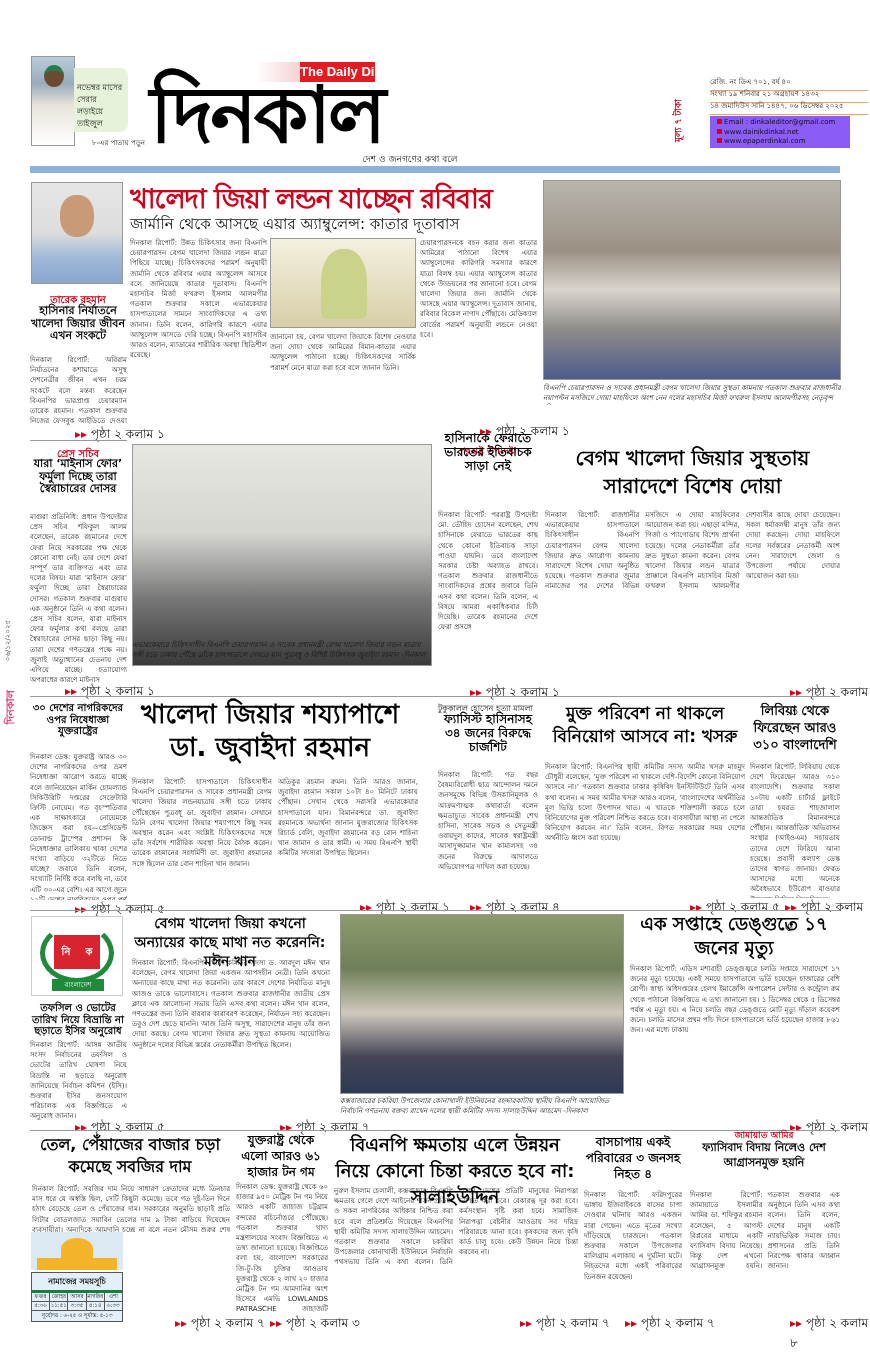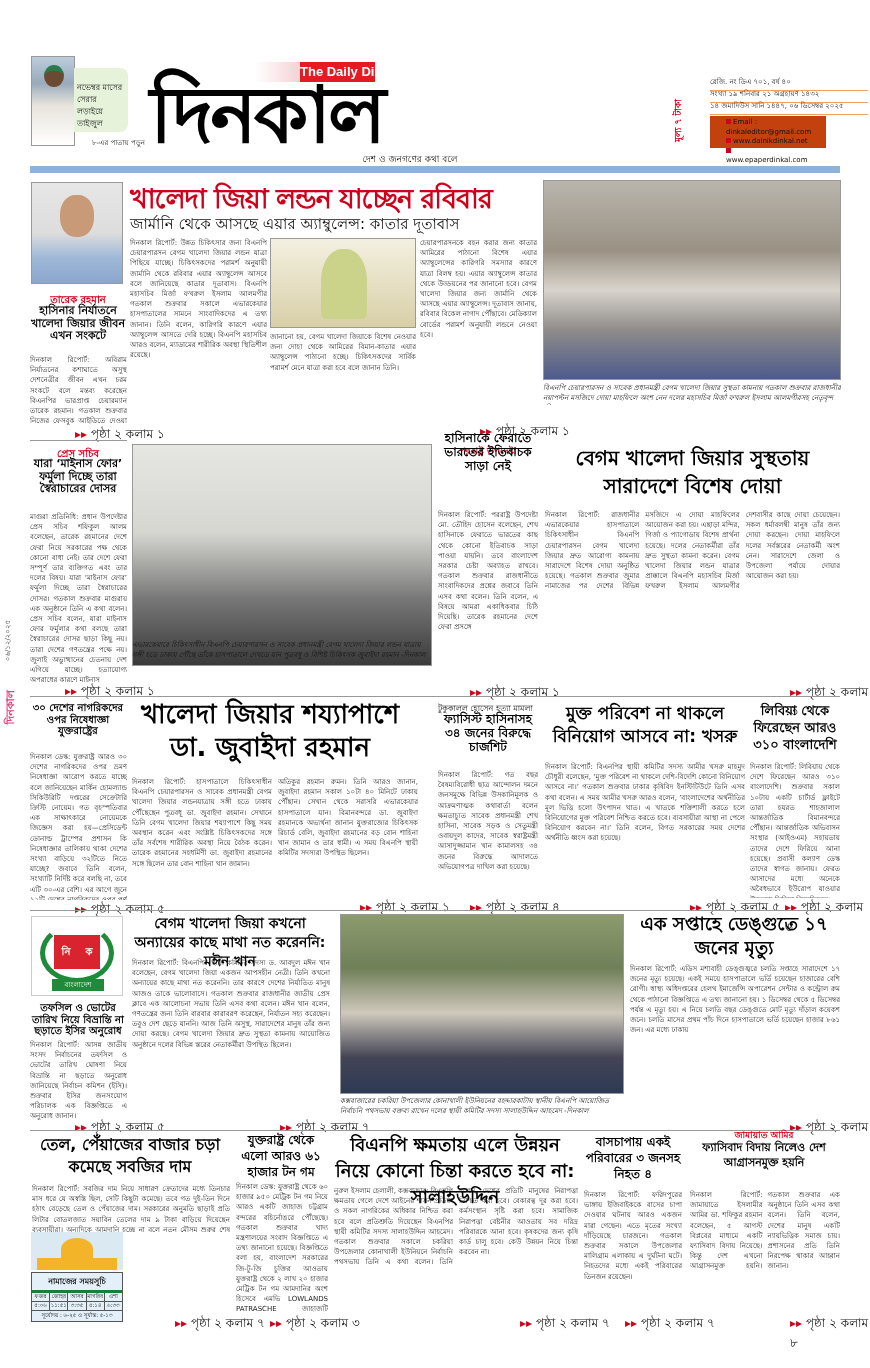--- a/index.html
+++ b/index.html
@@ -30,21 +30,21 @@
 <div class="abs" style="left:255px;top:62px;width:120px;height:20px;background:linear-gradient(90deg,#fff,#f3c3c6 50%,#e31b23);"></div>
 <div class="abs" style="left:375px;top:62px;width:0;height:0"></div>
 <div class="abs" style="left: 300px; top: 62px; width: 75px; height: 20px; background: rgb(227, 27, 35); color: rgb(255, 255, 255); font-family: &quot;Liberation Sans&quot;, sans-serif; font-weight: bold; font-size: 13px; line-height: 20px; text-align: right; padding-right: 4px; white-space: nowrap; overflow: visible; direction: ltr;">The Daily Dinkal</div>
 <div class="abs" style="left:150px;top:70px;width:225px;height:90px;font-size:78px;font-weight:900;line-height:90px;color:#000;text-align:center;letter-spacing:-3px;font-family:'DejaVu Sans',sans-serif">দিনকাল</div>
 <div class="abs" style="left:320px;top:152px;width:180px;font-size:9px;color:#111;text-align:center">দেশ ও জনগণের কথা বলে</div>
 
 <div class="abs" style="left:670px;top:82px;font-size:9px;color:#d0021b;font-weight:bold;writing-mode:vertical-rl;transform:rotate(180deg);height:60px">মূল্য ৭ টাকা</div>
 <div class="abs" style="left:710px;top:76px;width:158px;font-size:7px;border-bottom:1px solid #f0a060;padding-bottom:2px">রেজি. নং ডিএ ৭০১, বর্ষ ৪০</div>
 <div class="abs" style="left:710px;top:88px;width:158px;font-size:7px;border-bottom:1px solid #f0a060;padding-bottom:2px">সংখ্যা ১৯ শনিবার ২১ অগ্রহায়ণ ১৪৩২</div>
 <div class="abs" style="left:710px;top:100px;width:158px;font-size:7px;border-bottom:1px solid #f0a060;padding-bottom:2px">১৪ জমাদিউস সানি ১৪৪৭, ০৬ ডিসেম্বর ২০২৫</div>
-<div class="abs" style="left:710px;top:116px;width:116px;height:32px;background:#c2410c;padding:2px 16px">
+<div class="abs" style="left:710px;top:116px;width:140px;height:32px;background:#8b5cf6;padding:2px 7px">
   <div style="font-size:7px;line-height:9.5px"><span style="display:inline-block;width:5px;height:5px;background:#d0021b;margin-right:2px"></span><span>Email : dinkaleditor@gmail.com</span></div>
   <div style="font-size:7px;line-height:9.5px"><span style="display:inline-block;width:5px;height:5px;background:#d0021b;margin-right:2px"></span><span>www.dainikdinkal.net</span></div>
   <div style="font-size:7px;line-height:9.5px"><span style="display:inline-block;width:5px;height:5px;background:#d0021b;margin-right:2px"></span><span>www.epaperdinkal.com</span></div>
 </div>
 <div class="abs rule" style="left:30px;top:166px;width:810px;height:7px"></div>
 
 <div class="abs" style="left:2px;top:620px;font-size:7px;writing-mode:vertical-rl;transform:rotate(180deg);color:#333">০৬/১২/২০২৫</div>
 <div class="abs" style="left:2px;top:690px;font-size:11px;font-weight:bold;color:#e0457b;writing-mode:vertical-rl;transform:rotate(180deg)">দিনকাল</div>
 
 <div class="abs photo" style="left:31px;top:182px;width:92px;height:102px;background:linear-gradient(180deg,#e6e6e6 0%,#ddd 50%,#9fb8d8 75%,#8aa6cc 100%)">
@@ -123,21 +123,21 @@
 </div>
 <div class="abs h" style="left:28px;top:1002px;width:100px;font-size:10px">তফসিল ও ভোটের তারিখ নিয়ে বিভ্রান্তি না ছড়াতে ইসির অনুরোধ</div>
 <div class="abs body-text" style="left:30px;top:1040px;width:97px;height:80px">দিনকাল রিপোর্ট: আসন্ন জাতীয় সংসদ নির্বাচনের তফসিল ও ভোটের তারিখ ঘোষণা নিয়ে বিভ্রান্তি না ছড়াতে অনুরোধ জানিয়েছে নির্বাচন কমিশন (ইসি)। শুক্রবার ইসির জনসংযোগ পরিচালক এক বিজ্ঞপ্তিতে এ অনুরোধ জানান।</div>
 <div class="abs more" style="left:75px;top:1118px"><span class="arr">▸▸ </span><span>পৃষ্ঠা ২ কলাম ৫</span></div>
 
 <div class="abs h" style="left:130px;top:914px;width:200px;font-size:14px;line-height:19px">বেগম খালেদা জিয়া কখনো অন্যায়ের কাছে মাথা নত করেননি: মঈন খান</div>
 <div class="abs body-text" style="left:132px;top:958px;width:198px;height:160px">দিনকাল রিপোর্ট: বিএনপির স্থায়ী কমিটির সদস্য ড. আবদুল মঈন খান বলেছেন, বেগম খালেদা জিয়া একজন আপসহীন নেত্রী। তিনি কখনো অন্যায়ের কাছে মাথা নত করেননি। তার কারণে দেশের নির্যাতিত মানুষ আজও তাকে ভালোবাসে। গতকাল শুক্রবার রাজধানীর জাতীয় প্রেস ক্লাবে এক আলোচনা সভায় তিনি এসব কথা বলেন। মঈন খান বলেন, গণতন্ত্রের জন্য তিনি বারবার কারাবরণ করেছেন, নির্যাতন সহ্য করেছেন। তবুও দেশ ছেড়ে যাননি। আজ তিনি অসুস্থ, সারাদেশের মানুষ তাঁর জন্য দোয়া করছে। বেগম খালেদা জিয়ার দ্রুত সুস্থতা কামনায় আয়োজিত অনুষ্ঠানে দলের বিভিন্ন স্তরের নেতাকর্মীরা উপস্থিত ছিলেন।</div>
 <div class="abs more" style="left:280px;top:1118px"><span class="arr">▸▸ </span><span>পৃষ্ঠা ২ কলাম ৭</span></div>
 
 <div class="abs photo" style="left:340px;top:914px;width:284px;height:180px;background:linear-gradient(180deg,#8d9a6e 0%,#6f7f58 30%,#cfc9bd 55%,#445 80%,#2d3a55 100%)"></div>
-<div class="abs caption" style="left:340px;top:1096px;width:284px;height:22px"><span>কক্সবাজারের চকরিয়া উপজেলার কোনাখালী ইউনিয়নের বহদ্দারকাটায় স্থানীয় বিএনপি আয়োজিত নির্বাচনি পথসভায় বক্তব্য রাখেন দলের স্থায়ী কমিটির সদস্য সালাহউদ্দিন আহমেদ</span> <span>-দিনকাল</span></div>
+<div class="abs caption" style="left:340px;top:1096px;width:284px;height:22px"><span>কক্সবাজারের চকরিয়া উপজেলার কোনাখালী ইউনিয়নের বহদ্দারকাটায় স্থানীয় বিএনপি আয়োজিত নির্বাচনি গণতনায় বক্তব্য রাখেন দলের স্থায়ী কমিটির সদস্য সালাহউদ্দিন আহমেদ</span> <span>-দিনকাল</span></div>
 
 <div class="abs h" style="left:628px;top:912px;width:212px;font-size:18px;line-height:24px">এক সপ্তাহে ডেঙ্গুতে ১৭ জনের মৃত্যু</div>
 <div class="abs body-text" style="left:630px;top:964px;width:210px;height:154px">দিনকাল রিপোর্ট: এডিস মশাবাহী ডেঙ্গুজ্বরে চলতি সপ্তাহে সারাদেশে ১৭ জনের মৃত্যু হয়েছে। একই সময়ে হাসপাতালে ভর্তি হয়েছেন হাজারের বেশি রোগী। স্বাস্থ্য অধিদপ্তরের হেলথ ইমার্জেন্সি অপারেশন সেন্টার ও কন্ট্রোল রুম থেকে পাঠানো বিজ্ঞপ্তিতে এ তথ্য জানানো হয়। ১ ডিসেম্বর থেকে ৫ ডিসেম্বর পর্যন্ত এ মৃত্যু হয়। এ নিয়ে চলতি বছর ডেঙ্গুতে মোট মৃত্যু দাঁড়াল কয়েকশ জনে। চলতি মাসের প্রথম পাঁচ দিনে হাসপাতালে ভর্তি হয়েছেন হাজার ৮৬১ জন। এর মধ্যে ঢাকায়</div>
 <div class="abs more" style="left:790px;top:1118px"><span class="arr">▸▸ </span><span>পৃষ্ঠা ২ কলাম ৭</span></div>
 
 <div class="abs hr" style="left:30px;top:1130px;width:810px"></div>
 
 <div class="abs h" style="left:30px;top:1134px;width:200px;font-size:16px;line-height:22px">তেল, পেঁয়াজের বাজার চড়া কমেছে সবজির দাম</div>
 <div class="abs body-text" style="left:32px;top:1184px;width:198px;height:48px"><span>দিনকাল রিপোর্ট: সবজির দাম নিয়ে সাধারণ ক্রেতাদের মধ্যে তিনচার মাস ধরে যে অস্বস্তি ছিল, সেটি কিছুটা কমেছে। তবে গত দুই-তিন দিনে হঠাৎ বেড়েছে তেল ও পেঁয়াজের দাম। সরকারের অনুমতি ছাড়াই প্রতি লিটার বোতলজাত সয়াবিন তেলের দাম ৯ টাকা বাড়িয়ে দিয়েছেন ব্যবসায়ীরা। অন্যদিকে আমদানি হচ্ছে না বলে নতুন মৌসুম শুরুর শেষ মুহূর্তে পেঁয়াজের দামও বাড়িয়েছেন তারা। গতকাল শুক্রবার রাজধানীর বিভিন্ন বাজার ঘুরে এমন চিত্র দেখা গেছে। নতুন মৌসুমের শেষ প্রান্তে আমদানি কমে যাওয়ায় পেঁয়াজের বাজারে অস্থিরতা তৈরি হয়েছে। শেষ দুই-তিন দিনের ব্যবধানে পেঁয়াজের দাম কেজিতে দাম বেড়েছে ২০-৩০ টাকা পর্যন্ত। এখন প্রতি কেজি পেঁয়াজ বিক্রি হচ্ছে ১২০ থেকে ১৪০ টাকা দামে। ব্যবসায়ীরা বলছেন,</span></div>
 <div class="abs" style="left:31px;top:1232px;width:92px;height:38px;background:#dbe9f3">

